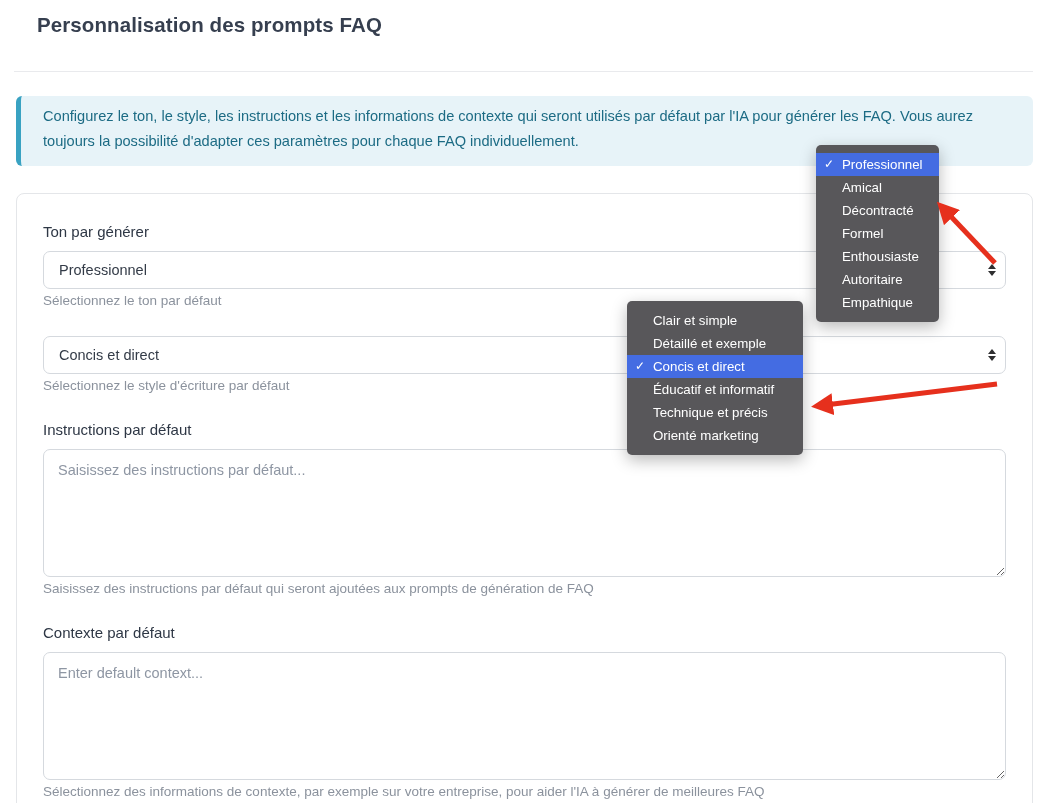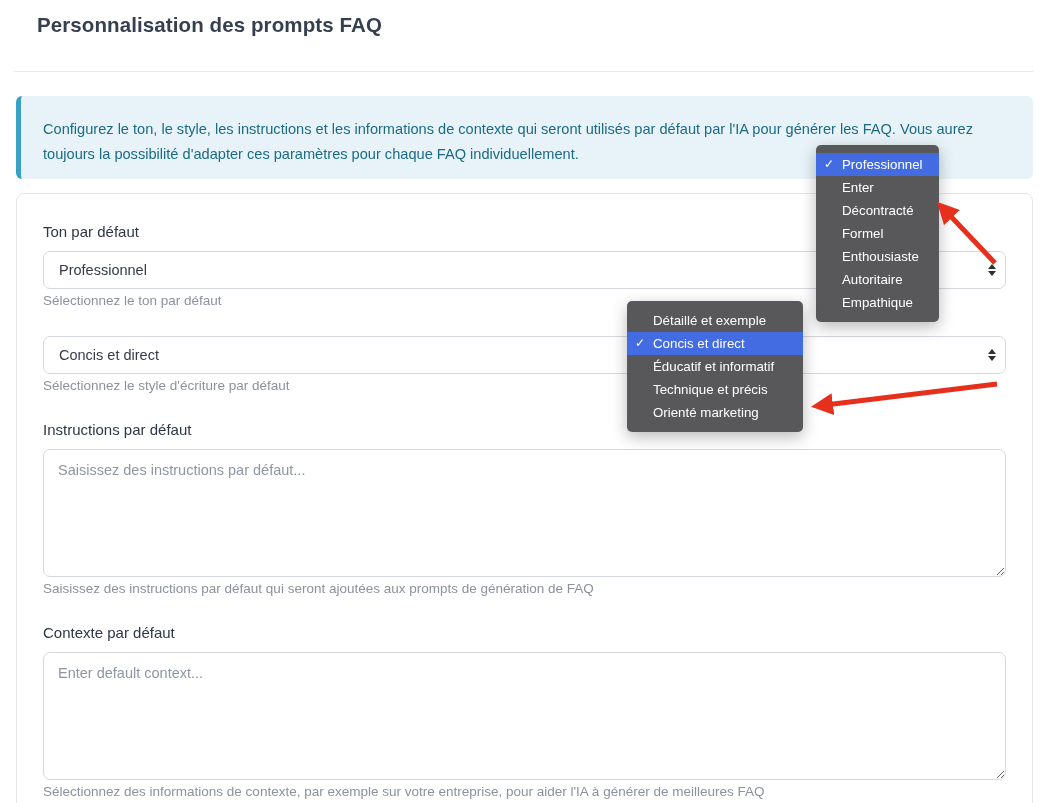--- a/index.html
+++ b/index.html
@@ -18,21 +18,21 @@
   }
   .divider {
     position:absolute; left:14px; right:7px; top:71px;
     border-top:1px solid #e9eaed; height:0;
   }
   .info-banner {
     position:absolute; left:16px; top:96px; width:1017px;
     background:#e7f3f8;
     border-left:5px solid #39a2c2;
     border-radius:6px;
-    padding:21px 20px 13px 22px;
+    padding:8px 20px 13px 22px;
     color:#1c6b84;
     font-size:14.6px; line-height:24.5px;
   }
   .card {
     position:absolute; left:16px; top:193px; width:1017px; height:645px;
     background:#ffffff;
     border:1px solid #e4e6e9;
     border-radius:8px;
     padding:29px 26px 20px 26px;
   }
@@ -89,21 +89,21 @@
 <h1 class="page-title">Personnalisation des prompts FAQ</h1>
 <div class="divider"></div>
 
 <div class="info-banner">
   <span>Configurez le ton, le style, les instructions et les informations de contexte qui seront utilisés par défaut par l'IA pour générer les FAQ. Vous aurez toujours la possibilité d'adapter ces paramètres pour chaque FAQ individuellement.</span>
 </div>
 
 <div class="card">
 
   <div class="field">
-    <div class="field-label">Ton par défaut</div>
+    <div class="field-label">Ton par générer</div>
     <div class="select-box">
       <span>Professionnel</span>
       <span class="caret">
           <span class="up"></span>
           <span class="down"></span>
         </span>
     </div>
     <div class="helper-text">Sélectionnez le ton par défaut</div>
   </div>
 
@@ -132,21 +132,21 @@
 
 </div>
 
 <div class="menu menu-tone" id="tone-menu">
     <div class="menu-item selected">
       <span class="check">✓</span>
       <span>Professionnel</span>
     </div>
     <div class="menu-item">
       <span class="check"></span>
-      <span>Enter</span>
+      <span>Amical</span>
     </div>
     <div class="menu-item">
       <span class="check"></span>
       <span>Décontracté</span>
     </div>
     <div class="menu-item">
       <span class="check"></span>
       <span>Formel</span>
     </div>
     <div class="menu-item">
@@ -156,20 +156,24 @@
     <div class="menu-item">
       <span class="check"></span>
       <span>Autoritaire</span>
     </div>
     <div class="menu-item">
       <span class="check"></span>
       <span>Empathique</span>
     </div>
   </div>
 <div class="menu menu-style" id="style-menu">
+    <div class="menu-item">
+      <span class="check"></span>
+      <span>Clair et simple</span>
+    </div>
     <div class="menu-item">
       <span class="check"></span>
       <span>Détaillé et exemple</span>
     </div>
     <div class="menu-item selected">
       <span class="check">✓</span>
       <span>Concis et direct</span>
     </div>
     <div class="menu-item">
       <span class="check"></span>

